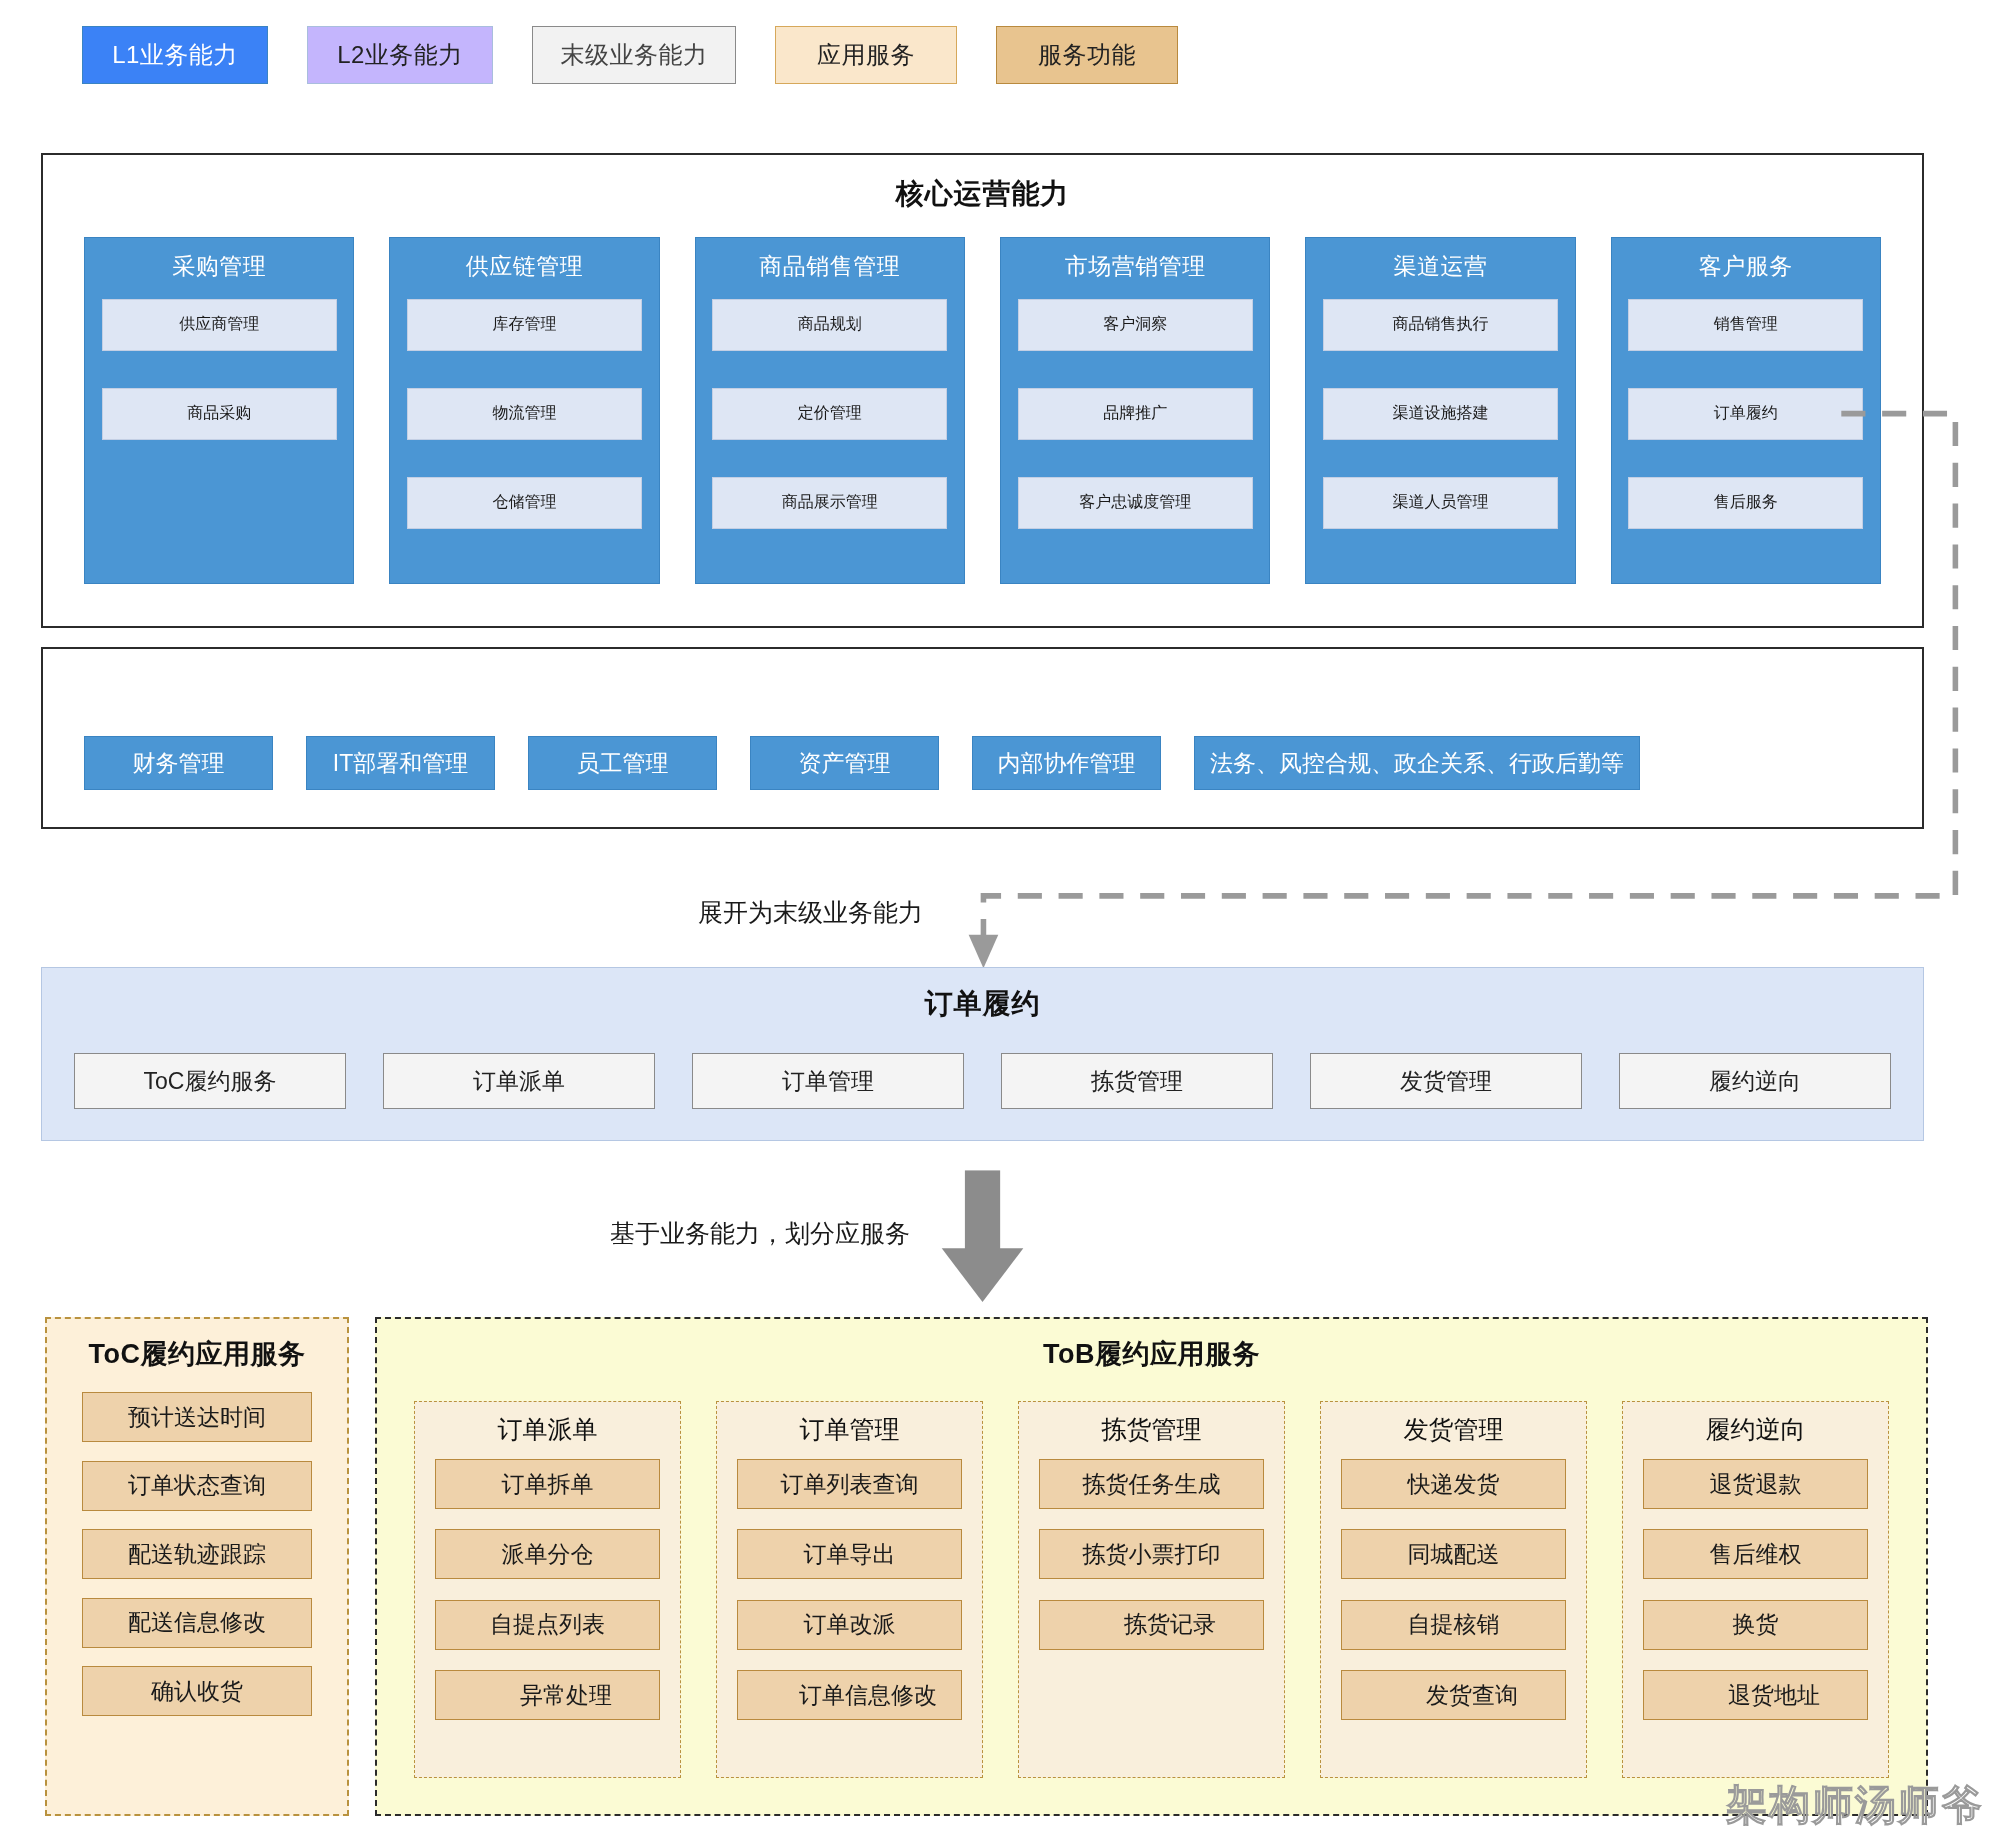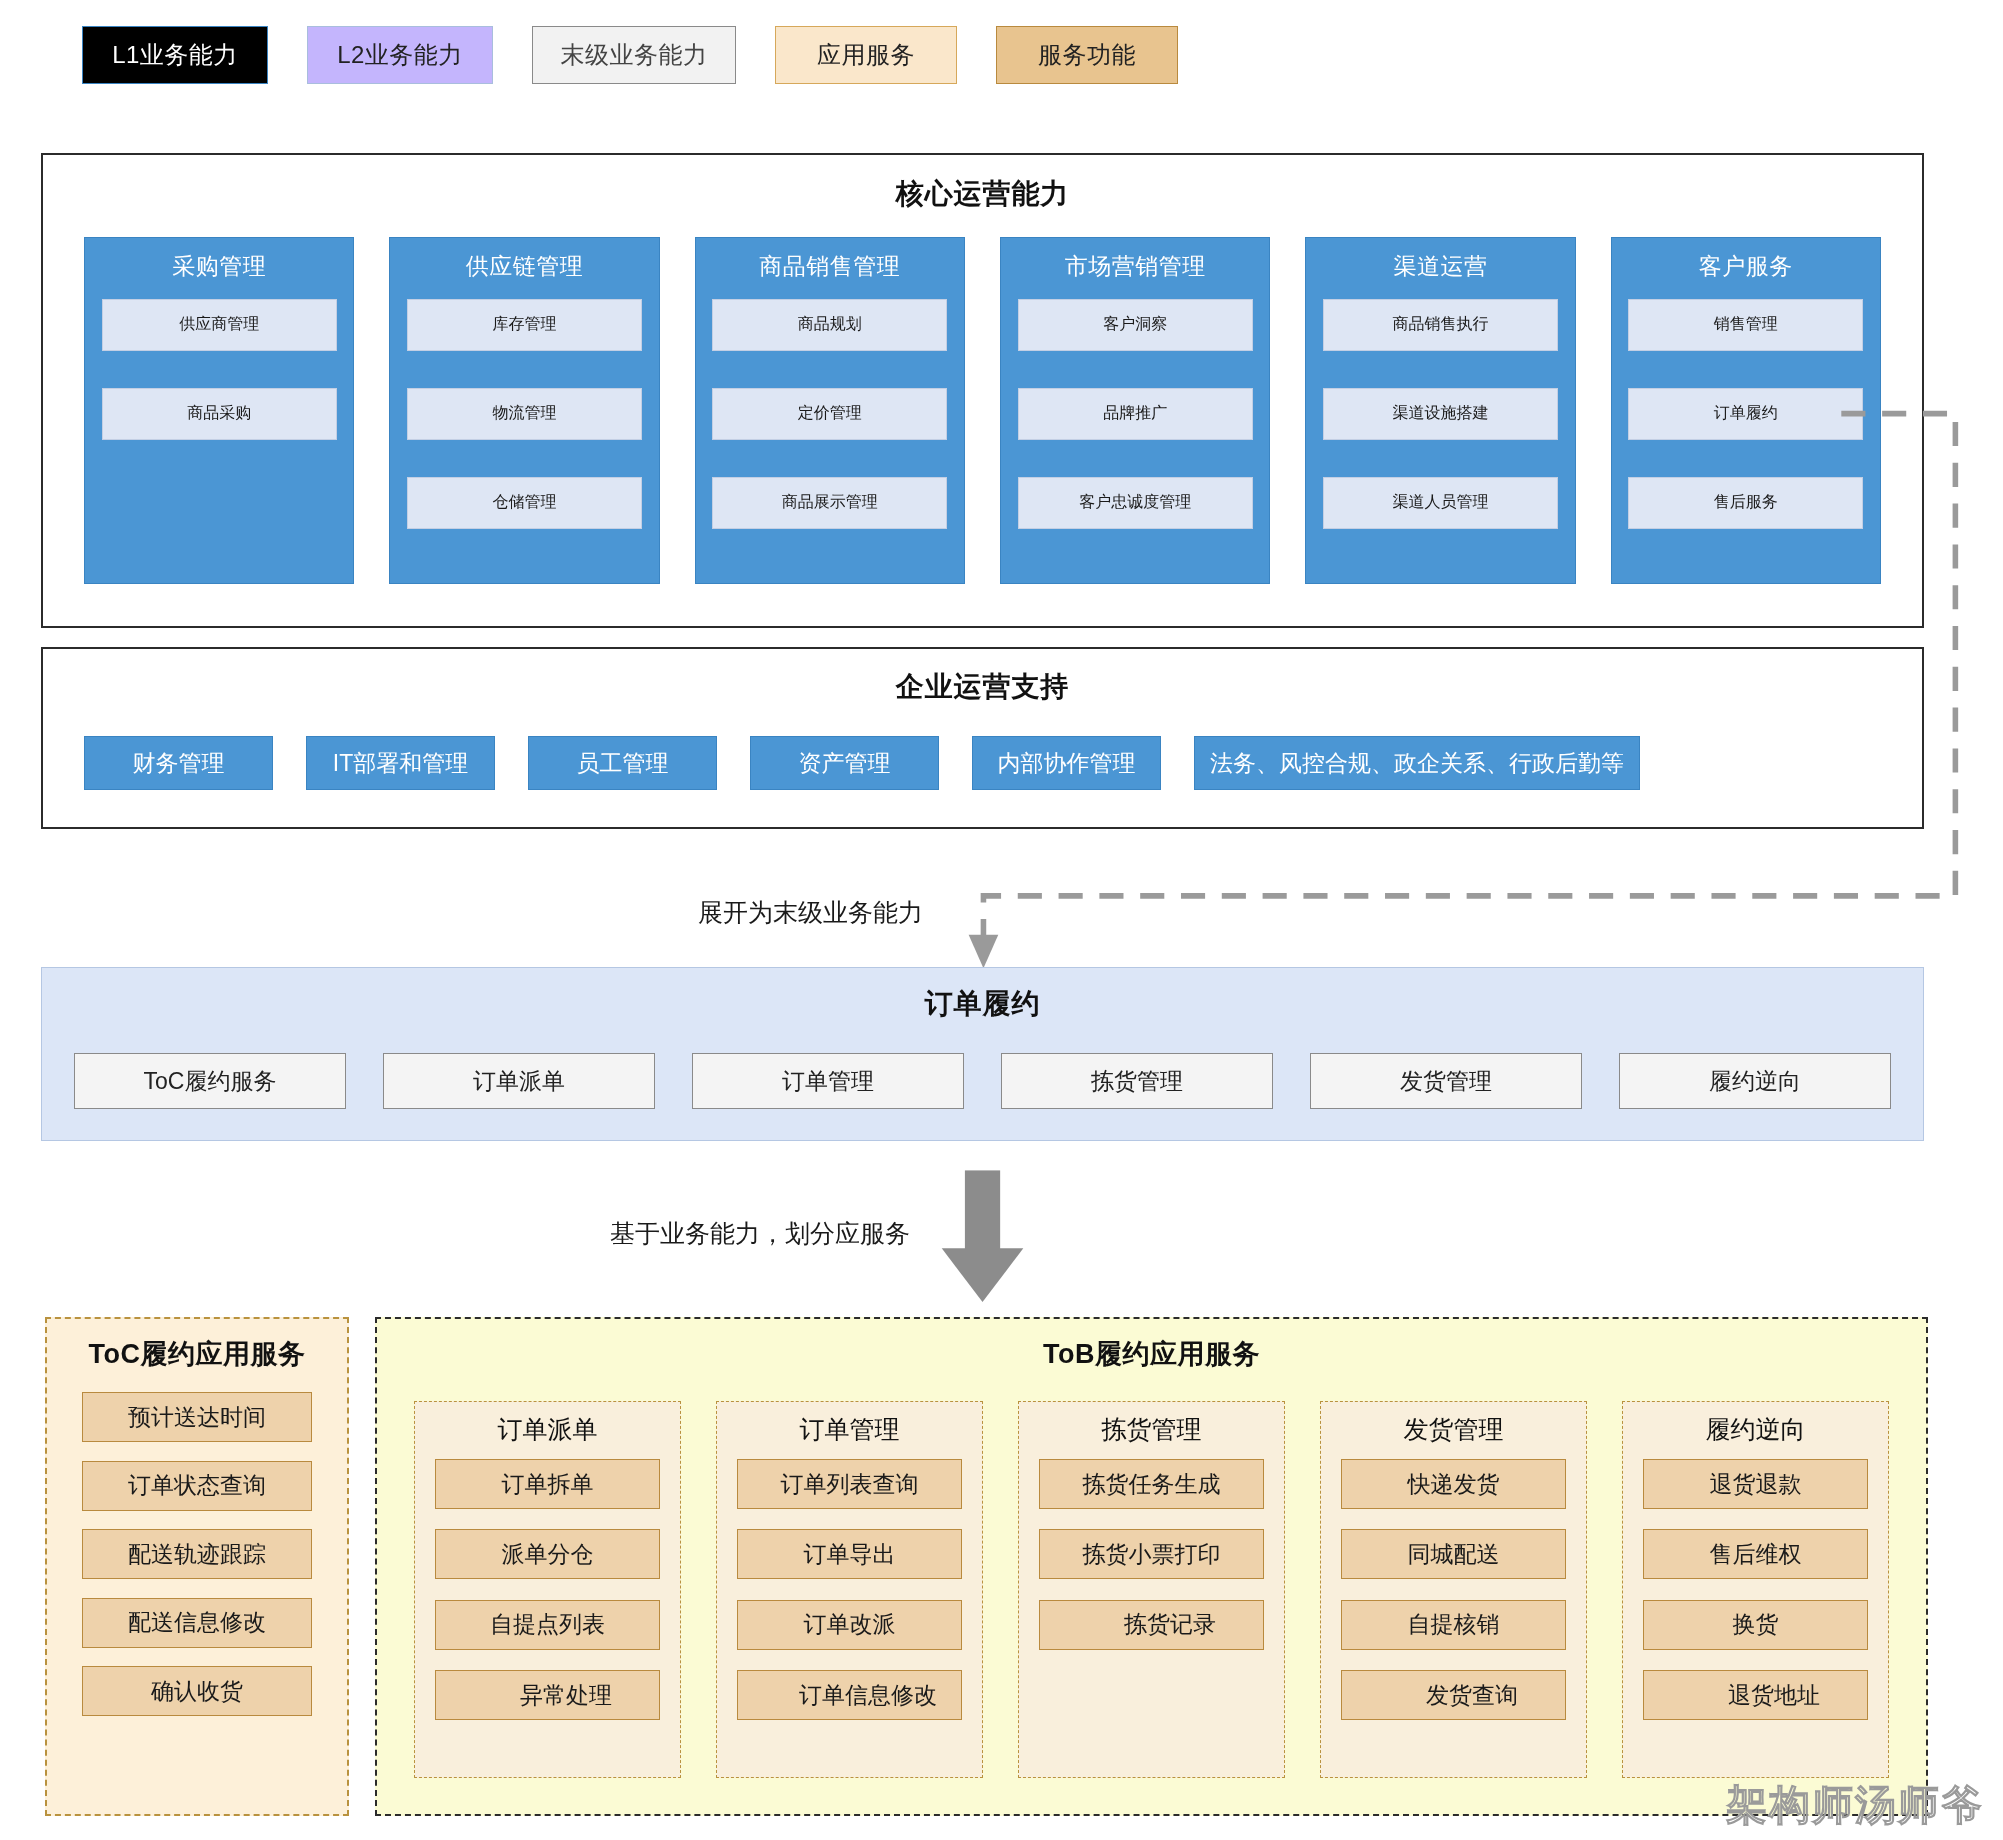--- a/index.html
+++ b/index.html
@@ -29,21 +29,21 @@
     display: flex;
     align-items: center;
     justify-content: center;
     font-size: 24px;
     font-weight: 500;
     box-sizing: border-box;
     letter-spacing: 0.5px;
   }
   .chip-l1 {
     width: 186px;
-    background: #000000;
+    background: #3b82f6;
     border: 1.9px solid #3a84c2;
     color: #ffffff;
   }
   .chip-l2 {
     width: 186px;
     background: #c4b5fd;
     border: 1.9px solid #a9bedd;
     color: #222222;
   }
   .chip-leaf {
@@ -365,21 +365,20 @@
       <div class="l1-title">客户服务</div>
       <div class="l2-chip">销售管理</div>
       <div class="l2-chip">订单履约</div>
       <div class="l2-chip">售后服务</div>
     </div>
 
   </div>
 </div>
 
 <div class="section-box" id="ent-support">
-  <div class="section-title">企业运营支持</div>
   <div class="support-row">
     <div class="support-chip norm">财务管理</div>
     <div class="support-chip norm">IT部署和管理</div>
     <div class="support-chip norm">员工管理</div>
     <div class="support-chip norm">资产管理</div>
     <div class="support-chip norm">内部协作管理</div>
     <div class="support-chip wide">法务、风控合规、政企关系、行政后勤等</div>
   </div>
 </div>
 

